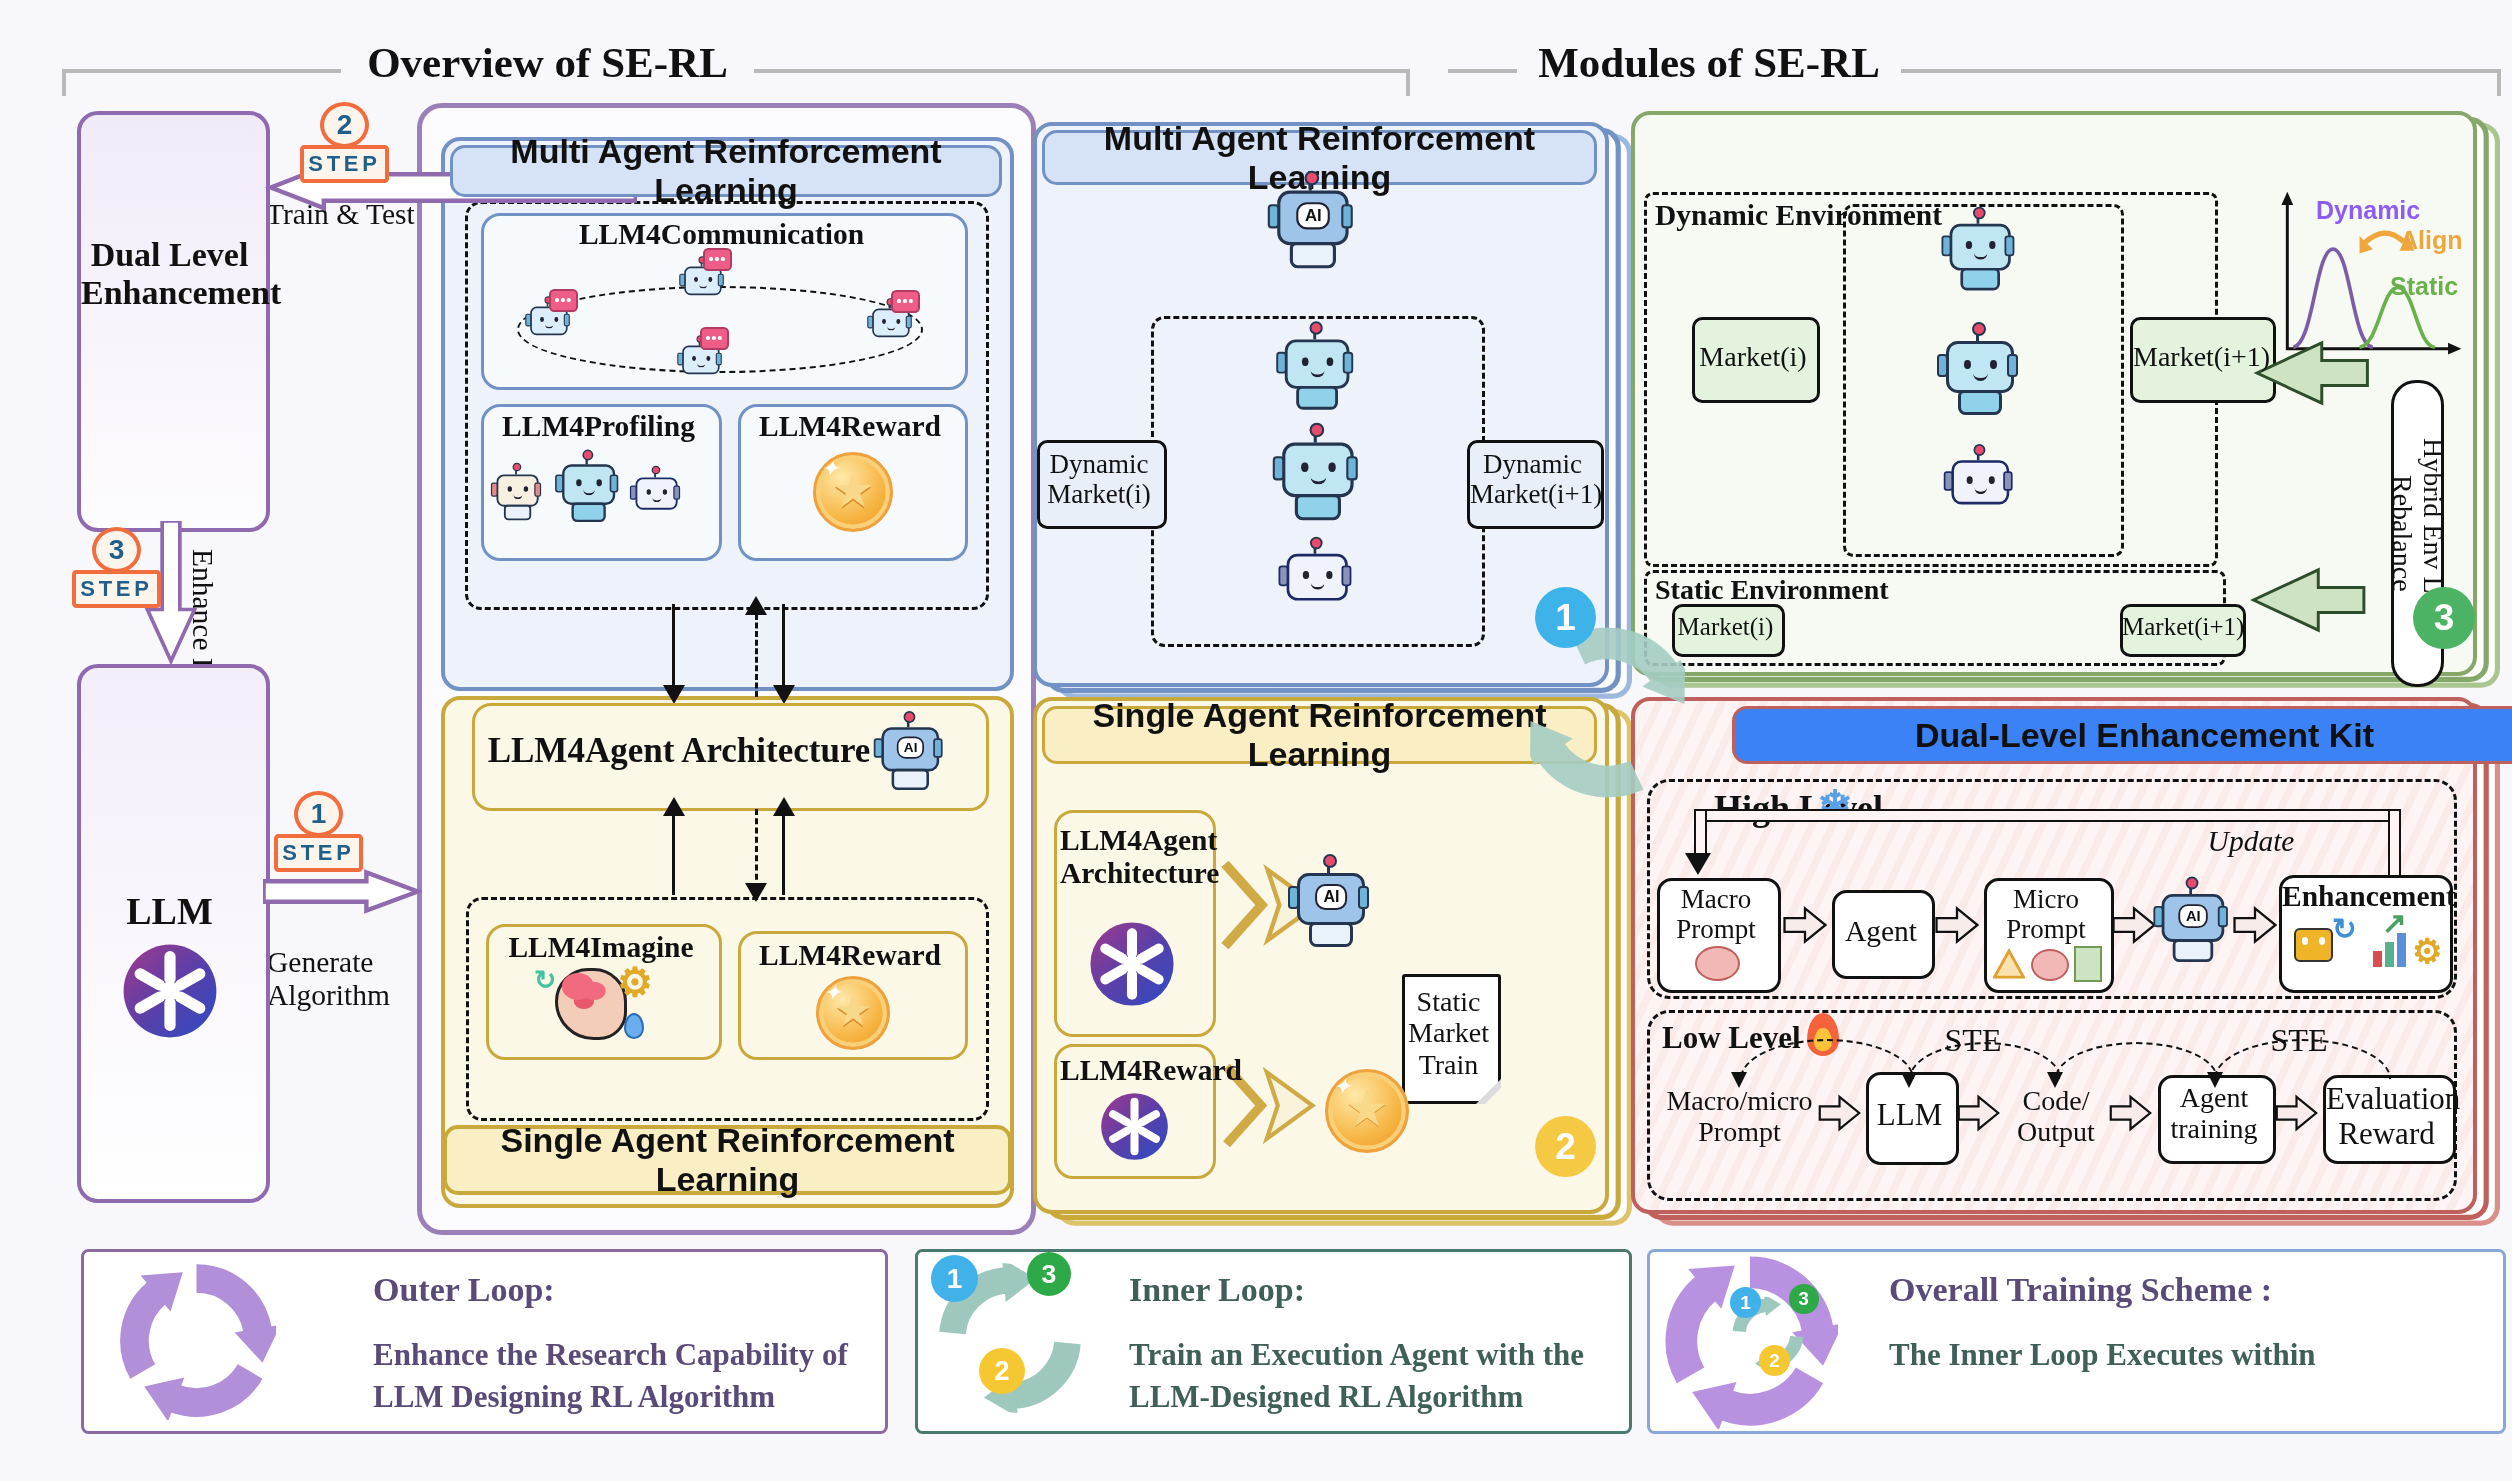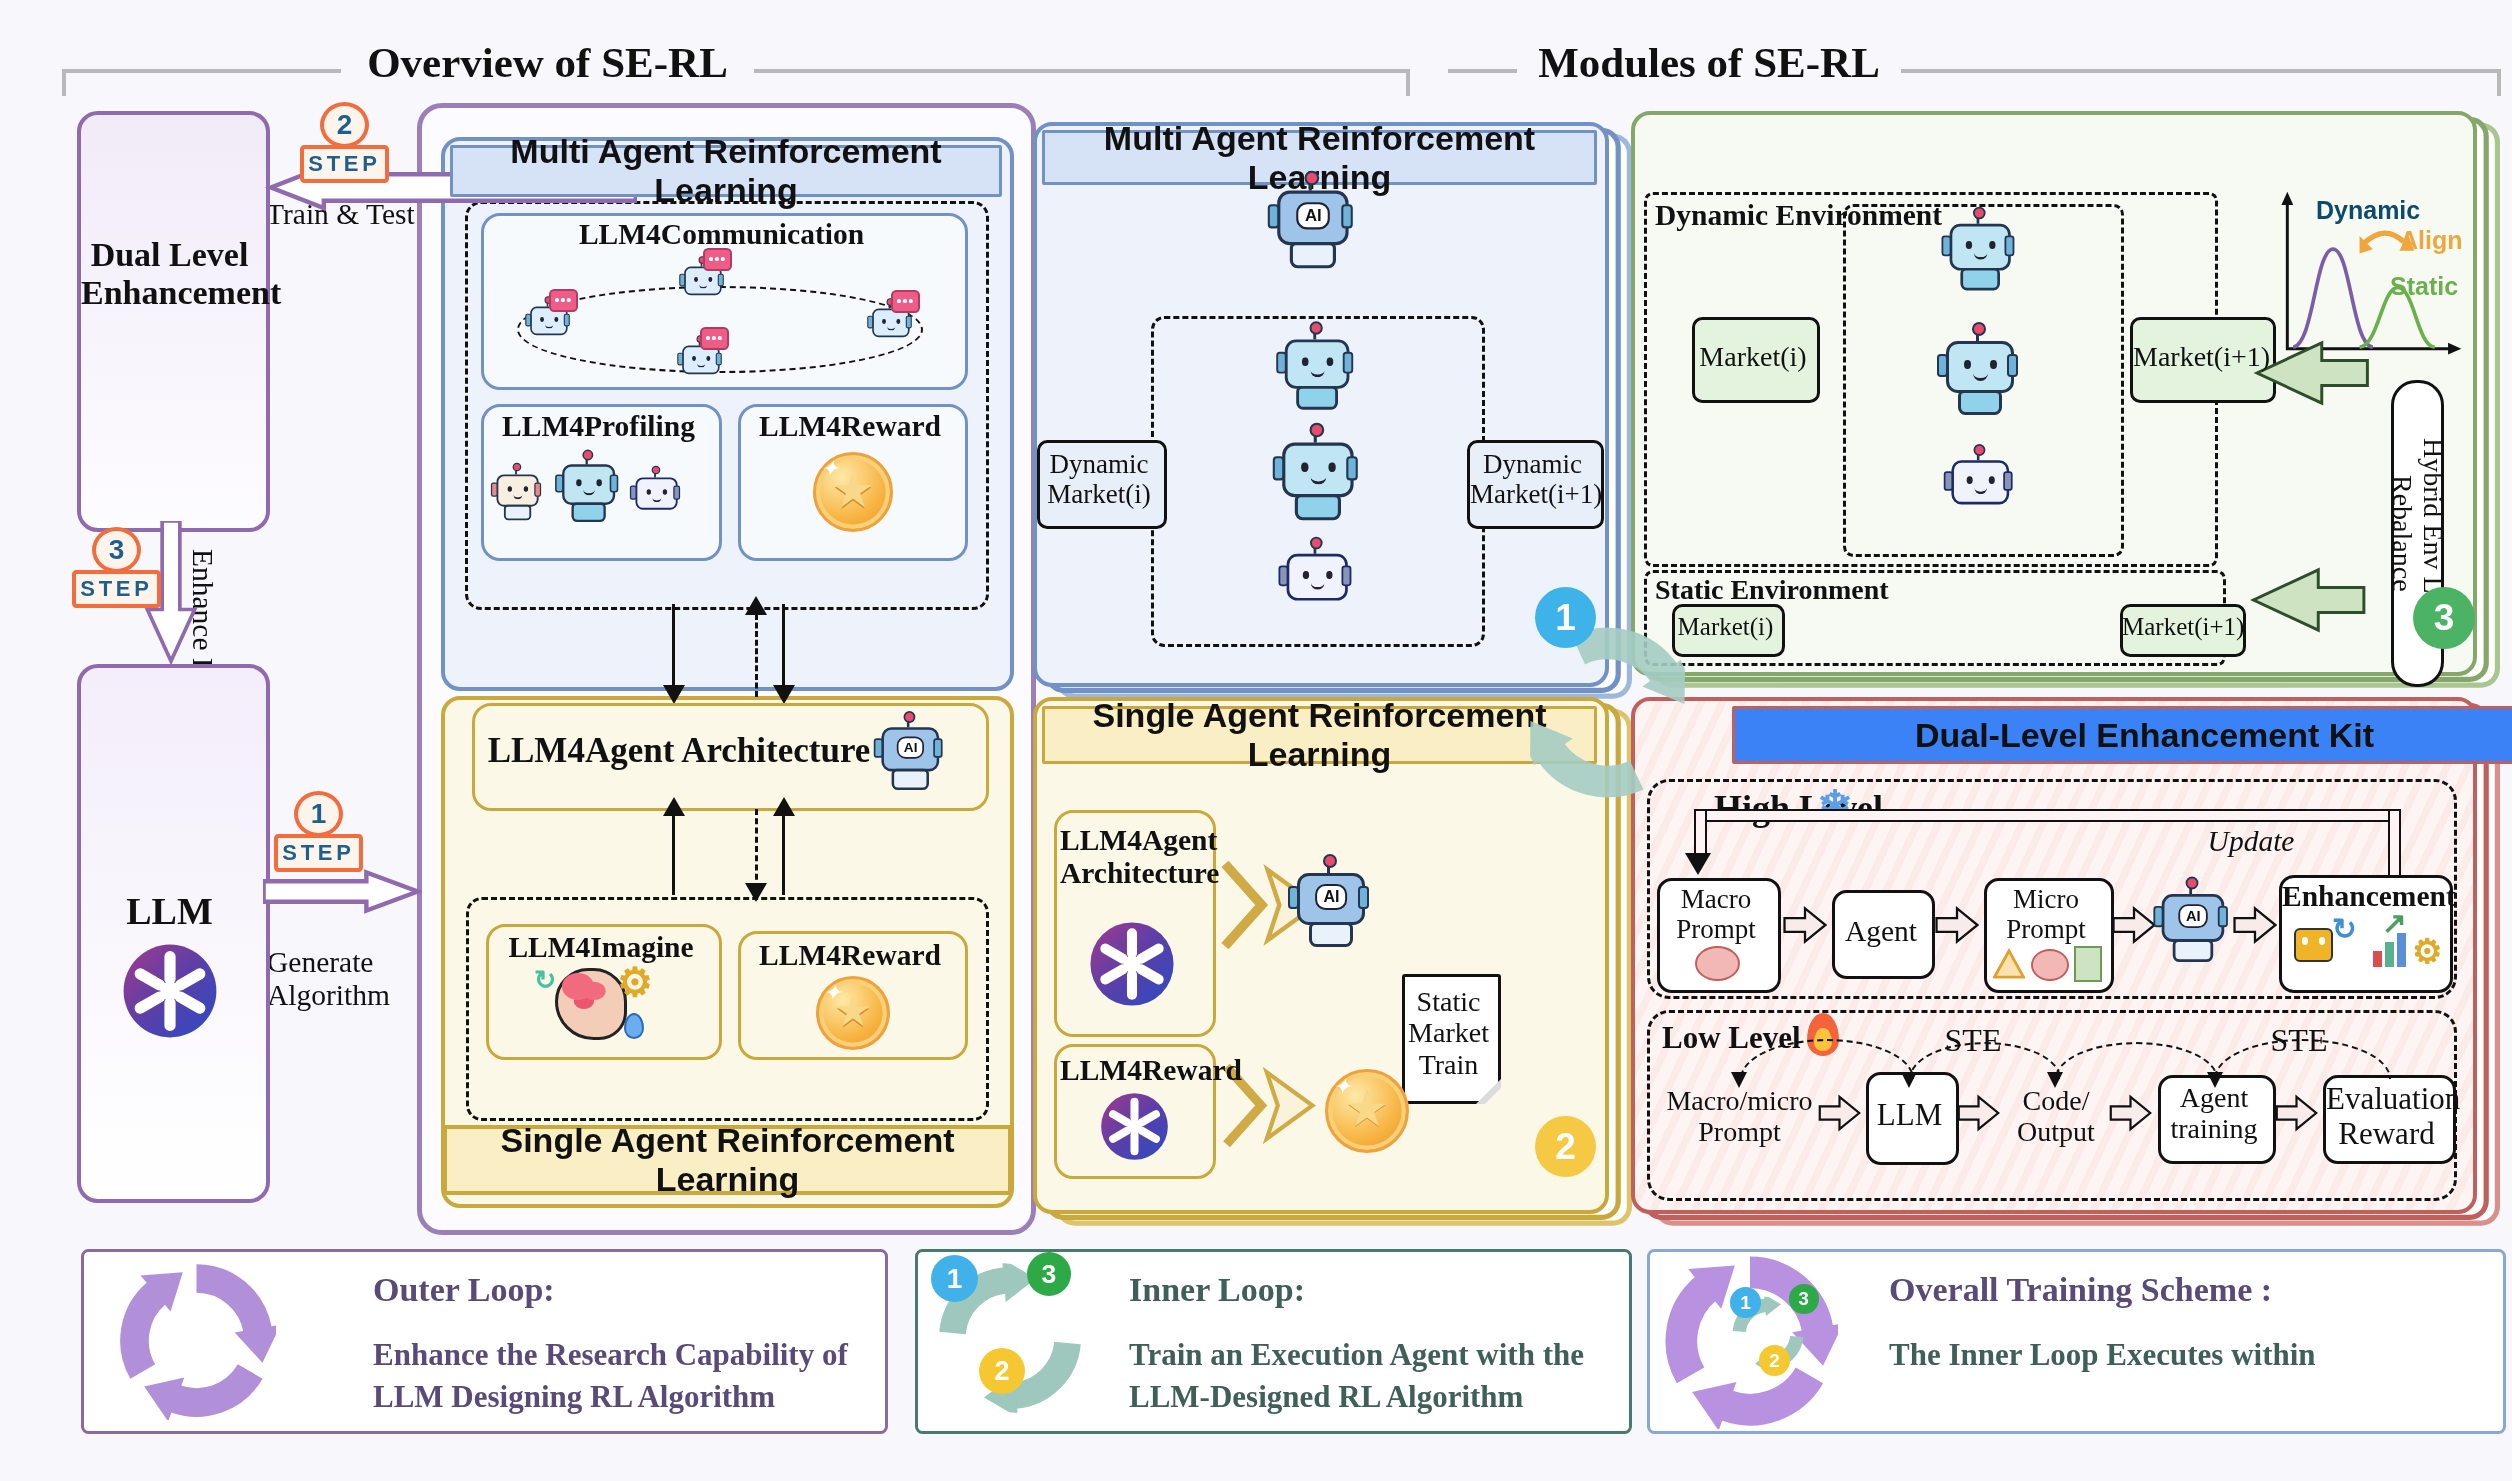--- a/index.html
+++ b/index.html
@@ -3,21 +3,21 @@
 <meta charset="utf-8">
 <style>
   html,body{margin:0;padding:0;background:#f8f7fc;}
   #stage{position:relative;width:2512px;height:1482px;background:#f8f7fc;overflow:hidden;
          font-family:"Liberation Serif",serif;color:#111;}
   .a{position:absolute;}
   .sans{font-family:"Liberation Sans",sans-serif;}
   .lab{font-family:"Liberation Serif",serif;font-size:29.5px;line-height:1.12;text-align:center;color:#111;}
   .btitle{font-family:"Liberation Serif",serif;font-weight:bold;text-align:center;color:#111;}
   .mh{font-family:"Liberation Sans",sans-serif;font-weight:bold;font-size:34px;color:#111;
-      display:flex;align-items:center;justify-content:center;border-radius:2px;text-align:center;}
+      display:flex;align-items:center;justify-content:center;border-radius:15px;text-align:center;}
   .panel{border-radius:19px;}
   .hl{height:3px;background:#111;}
   .vl{width:3px;background:#111;}
   .dvl{width:0;border-left:3px dashed #111;}
   .ahr{width:0;height:0;border-left:19px solid #111;border-top:11px solid transparent;border-bottom:11px solid transparent;}
   .ahu{width:0;height:0;border-bottom:19px solid #111;border-left:11px solid transparent;border-right:11px solid transparent;}
   .ahd{width:0;height:0;border-top:19px solid #111;border-left:11px solid transparent;border-right:11px solid transparent;}
   .dbox{border:3px dashed #111;border-radius:16px;}
   .gline{background:#b9b9b9;}
   
@@ -492,21 +492,21 @@
   <svg class="a" style="left:2277px;top:190px;width:188px;height:181px;z-index:2" viewBox="0 0 255 245">
     <path d="M14,14 V215 H238" fill="none" stroke="#111" stroke-width="4"></path>
     <polygon points="14,2 6,20 22,20" fill="#111"></polygon>
       <polygon points="250,215 232,207 232,223" fill="#111"></polygon>
     <path d="M22,213 C50,208 52,80 76,80 C100,80 102,210 130,213" fill="none" stroke="#7b5ea7" stroke-width="5"></path>
     <path d="M112,213 C138,210 142,132 164,132 C186,132 190,211 214,213" fill="none" stroke="#6ab04c" stroke-width="5"></path>
     <path d="M118,72 C138,54 154,54 172,70" fill="none" stroke="#f0a63c" stroke-width="7"></path>
     <polygon points="112,62 112,86 130,80" fill="#f0a63c"></polygon>
       <polygon points="178,60 166,82 186,82" fill="#f0a63c"></polygon>
   </svg>
-  <div class="a sans" style="left:2316px;top:196px;font-weight:bold;font-size:25px;color:#0c4a6e;z-index:3">Dynamic</div>
+  <div class="a sans" style="left:2316px;top:196px;font-weight:bold;font-size:25px;color:#8b5cf6;z-index:3">Dynamic</div>
   <div class="a sans" style="left:2400px;top:226px;font-weight:bold;font-size:25px;color:#eda73f;z-index:3">Align</div>
   <div class="a sans" style="left:2390px;top:272px;font-weight:bold;font-size:25px;color:#6ab04c;z-index:3">Static</div>
 
   
   <svg class="a" style="left:2251px;top:334px;width:118px;height:78px;z-index:2" viewBox="0 0 160 106">
     <path d="M158,36 h-62 v-24 l-88,41 88,41 v-24 h62 z" fill="#cde3c2" stroke="#2e4d2a" stroke-width="4"></path>
     </svg>
   <svg class="a" style="left:2244px;top:561px;width:125px;height:78px;z-index:2" viewBox="0 0 160 106">
     <path d="M158,36 h-62 v-24 l-88,41 88,41 v-24 h62 z" fill="#cde3c2" stroke="#2e4d2a" stroke-width="4"></path>
     </svg>

